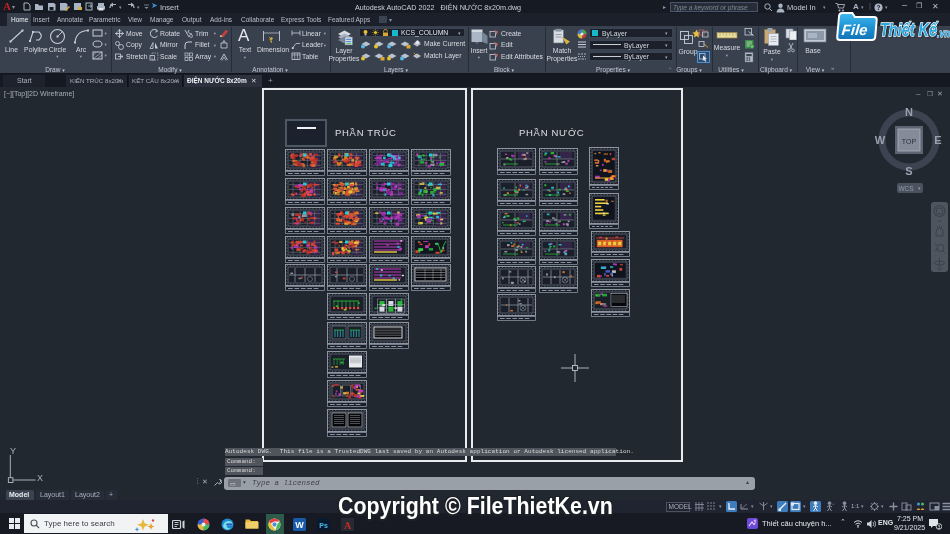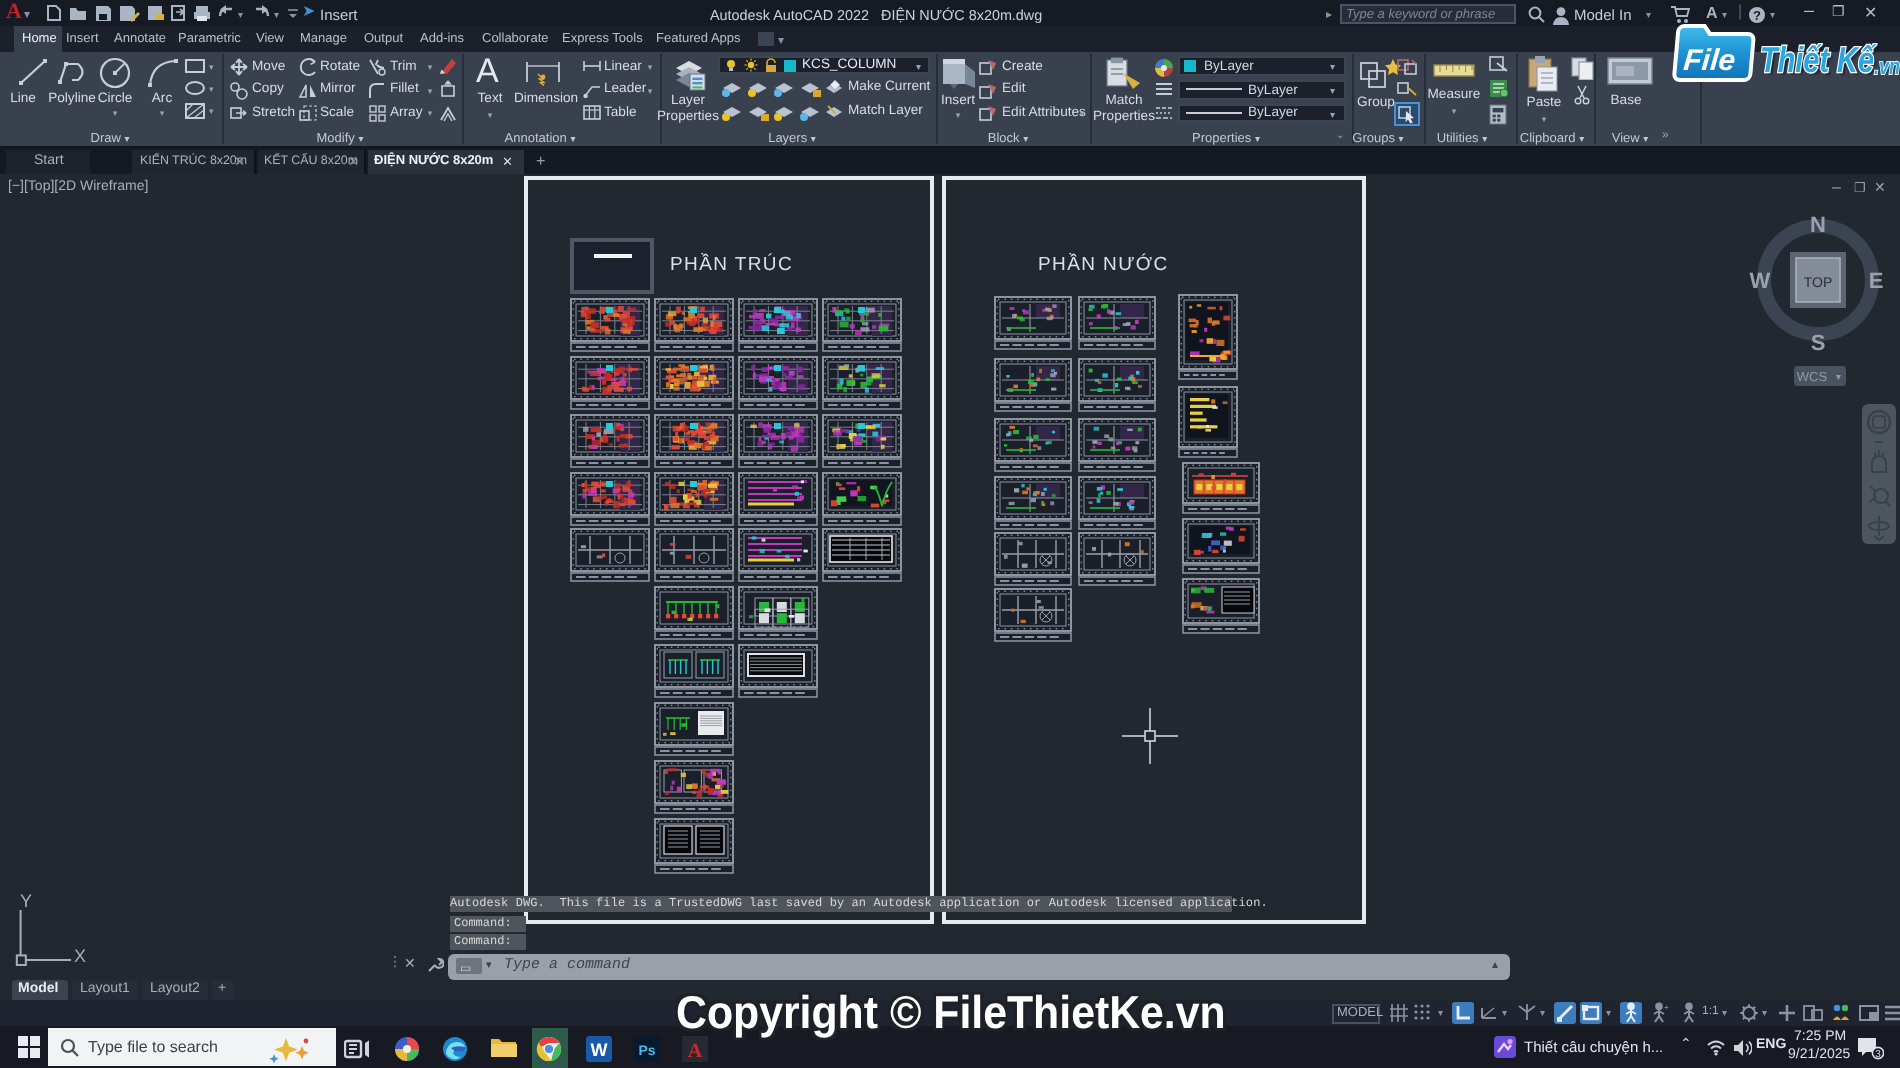--- a/index.html
+++ b/index.html
@@ -2201,21 +2201,21 @@
 <div class="txt" style="left:225px;top:466.5px;width:38px;height:8px;background:#50555d;font-family:'Liberation Mono',monospace;font-size:6px;color:#d8d8d8;line-height:8px;text-indent:2px">Command:</div>
 <div class="txt" style="left:194px;top:477px;font-size:7px;color:#8a93a2">⋮</div>
 <div class="txt" style="left:202px;top:478px;font-size:7px;color:#aab1bc">✕</div>
 <svg class="abs" style="left:213px;top:478px" width="9" height="9" viewBox="0 0 9 9">
     <path d="M1.5 7.5 L4.5 4.5 M4.5 4.5 a2.2 2.2 0 1 0 2-3 l1.5 1.5 -1.5 1.5" stroke="#aab1bc" stroke-width="1" fill="none"></path>
   </svg>
 <div class="abs" style="left:224px;top:476.5px;width:531px;height:13px;background:#9aa0a8;border-radius:3px"></div>
 <div class="abs" style="left:228px;top:479px;width:13px;height:8px;background:#6e747d;border-radius:1px"></div>
 <div class="txt" style="left:230px;top:479.5px;font-size:6px;color:#d8dce2">▭</div>
 <div class="txt" style="left:243px;top:479px;font-size:5.5px;color:#3a3f47">▾</div>
-<div class="txt" style="left:252px;top:478.5px;font-size:7.5px;font-style:italic;font-family:'Liberation Mono',monospace;color:#3f444c">Type a command</div>
+<div class="txt" style="left:252px;top:478.5px;font-size:7.5px;font-style:italic;font-family:'Liberation Mono',monospace;color:#3f444c">Type a licensed</div>
 <div class="txt" style="left:746px;top:478px;font-size:6px;color:#3f444c">▴</div>
 <div class="abs" style="left:6px;top:490px;width:28px;height:10px;background:#3b4250;border-radius:2px 2px 0 0"></div>
 <div class="txt" style="left:9px;top:491px;font-size:7px;font-weight:bold;color:#e8ebf0">Model</div>
 <div class="abs" style="left:36px;top:490px;width:33px;height:10px;background:#272d38;border-radius:2px 2px 0 0"></div>
 <div class="txt" style="left:40px;top:491px;font-size:7px;color:#a8afba">Layout1</div>
 <div class="abs" style="left:71px;top:490px;width:33px;height:10px;background:#272d38;border-radius:2px 2px 0 0"></div>
 <div class="txt" style="left:75px;top:491px;font-size:7px;color:#a8afba">Layout2</div>
 <div class="abs" style="left:106px;top:490px;width:11px;height:10px;background:#272d38;border-radius:2px 2px 0 0"></div>
 <div class="txt" style="left:109px;top:490.5px;font-size:7px;color:#a8afba">+</div>
 <div class="abs" style="left:0;top:500px;width:950px;height:13px;background:#1f2430"></div>
@@ -2324,21 +2324,21 @@
       <rect x="6" y="0" width="5" height="5"></rect>
       <rect x="0" y="6" width="5" height="5"></rect>
       <rect x="6" y="6" width="5" height="5"></rect>
     </g>
   </svg>
 <div class="abs" style="left:24px;top:514px;width:144px;height:19px;background:#f2f3f5"></div>
 <svg class="abs" style="left:30px;top:518.5px" width="10" height="10" viewBox="0 0 10 10">
     <circle cx="4" cy="4" r="3" fill="none" stroke="#4a4f57" stroke-width="1.1"></circle>
     <line x1="6.2" y1="6.2" x2="9" y2="9" stroke="#4a4f57" stroke-width="1.1"></line>
   </svg>
-<div class="txt" style="left:44px;top:519px;font-size:8px;color:#3c4046">Type file to search</div>
+<div class="txt" style="left:44px;top:519px;font-size:8px;color:#3c4046">Type here to search</div>
 <svg class="abs" style="left:132px;top:516.5px" width="26" height="15" viewBox="0 0 26 15">
 <path d="M11 2 l1.6 4.2 L17 7.8 l-4.4 1.6 L11 13.6 l-1.6-4.2 L5 7.8 l4.4-1.6 Z" fill="#e8b83a"></path>
 <path d="M19 6 l1 2.4 2.4 1 -2.4 1 -1 2.4 -1-2.4 -2.4-1 2.4-1 Z" fill="#e8a030"></path>
 <path d="M5 10 l.7 1.7 1.7 .7 -1.7 .7 -.7 1.7 -.7-1.7 -1.7-.7 1.7-.7 Z" fill="#4a90d8"></path>
 <circle cx="21" cy="3.5" r="1.2" fill="#d84848"></circle>
 </svg>
 <svg class="abs" style="left:172px;top:517.5px" width="13" height="13" viewBox="0 0 13 13">
     <rect x="0.5" y="2.5" width="8" height="8" rx="1" fill="none" stroke="#cfd3da" stroke-width="1.2"></rect>
     <path d="M10.5 3.5 l2-1.2 v8.4 l-2-1.2 Z" fill="#cfd3da"></path>
     <path d="M2.5 4.5 h4 M2.5 6.5 h4 M2.5 8.5 h2.5" stroke="#cfd3da" stroke-width="0.9"></path>

